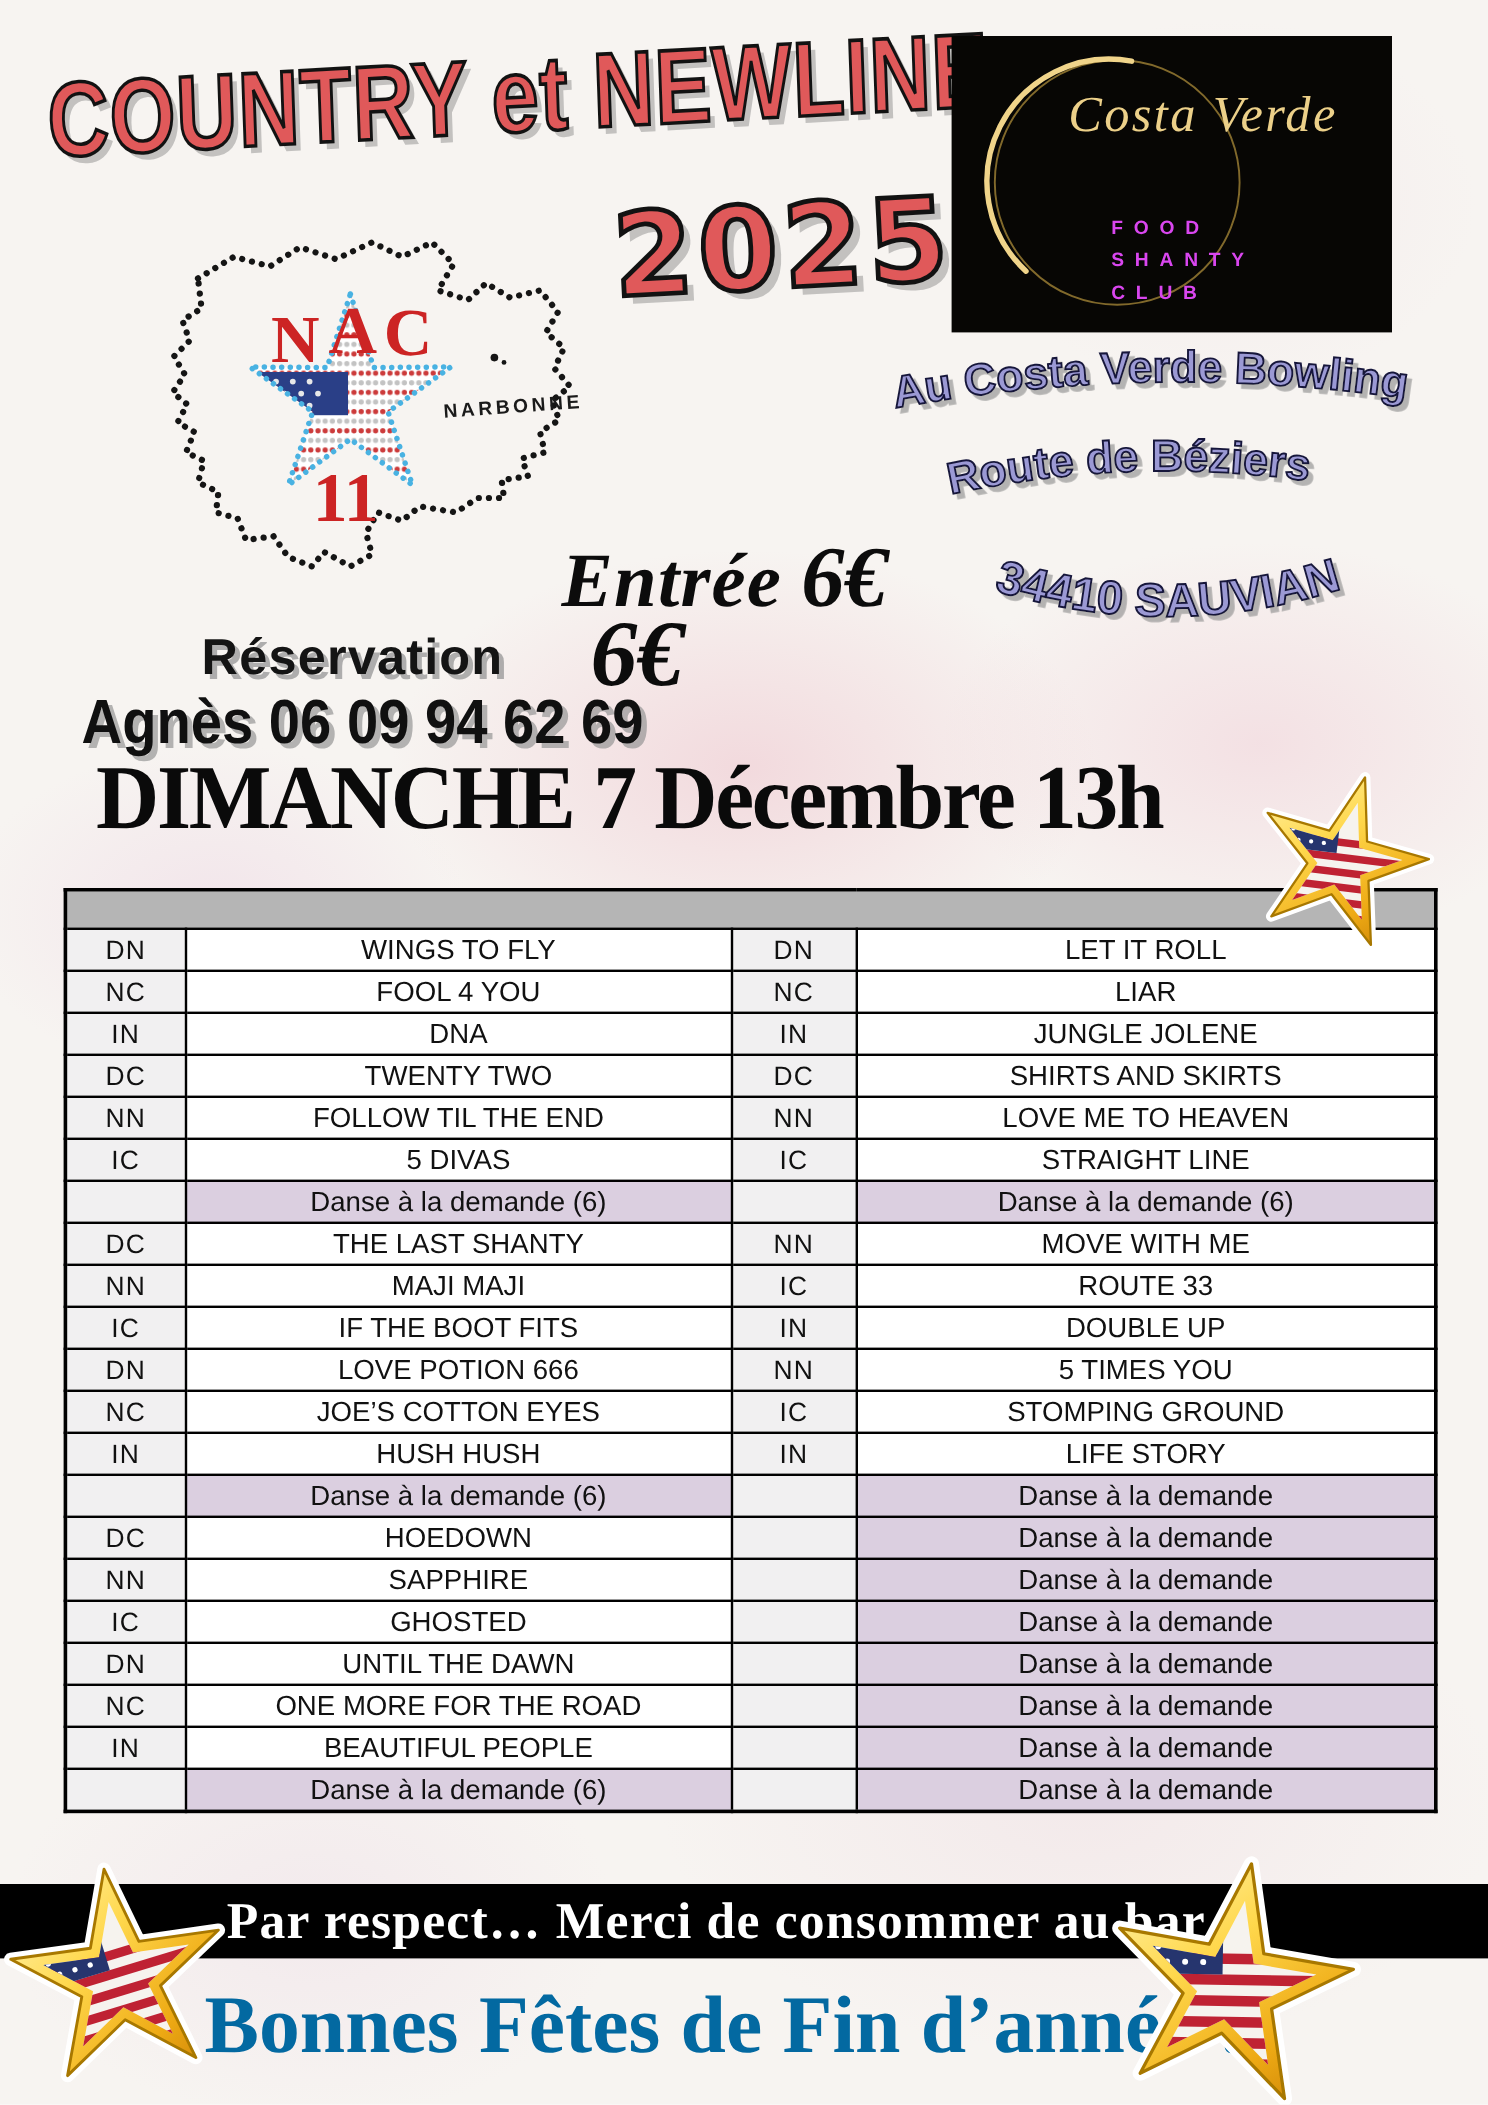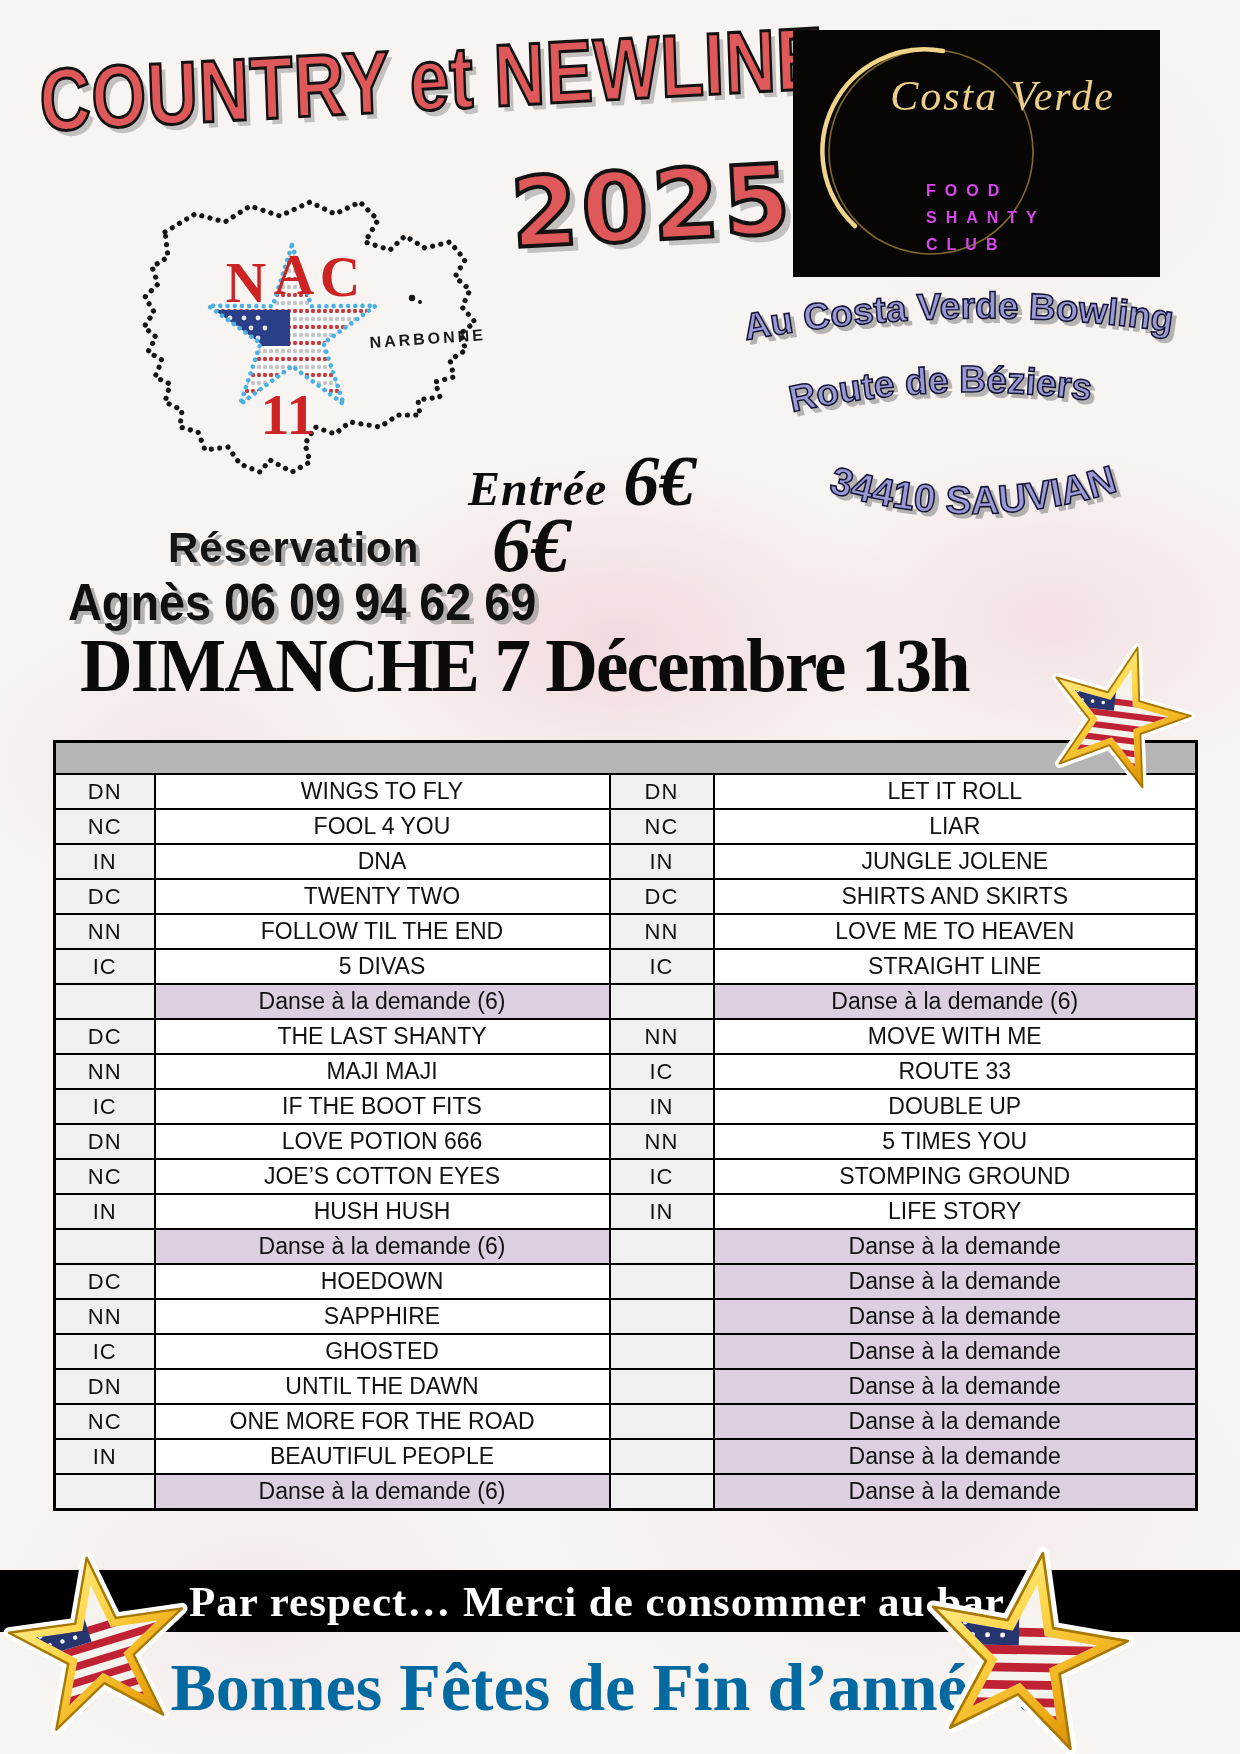--- a/index.html
+++ b/index.html
@@ -57,21 +57,21 @@
   .arc-text{
     font-family:"Liberation Sans", sans-serif; font-weight:bold;
     fill:#9b99d4; stroke:#16163a; stroke-width:1.6px;
   }
   
   .price-row{
     position:absolute; display:flex; align-items:baseline; gap:16px;
     font-family:"Liberation Serif", serif; font-style:italic; font-weight:bold;
     color:#0c0c0c; white-space:nowrap;
   }
-  .price-row .lbl{font-size:48px; letter-spacing:1px;}
+  .price-row .lbl{font-size:64px; letter-spacing:1px;}
   .price-row .val{font-size:72px;}
   
   .resa-label{
     position:absolute; left:168px; top:524px;
     font-size:42px; font-weight:bold; color:#141414;
     text-shadow:4px 4px 0 rgba(150,150,150,.75);
     letter-spacing:1px;
   }
   .resa-phone{
     position:absolute; left:68px; top:572px;

